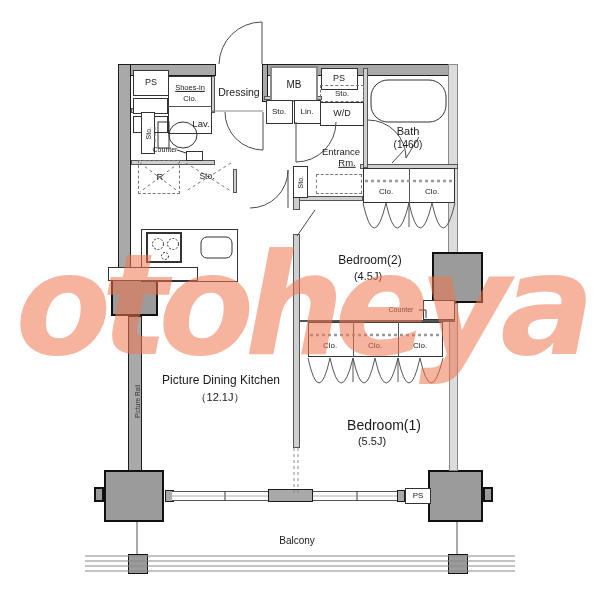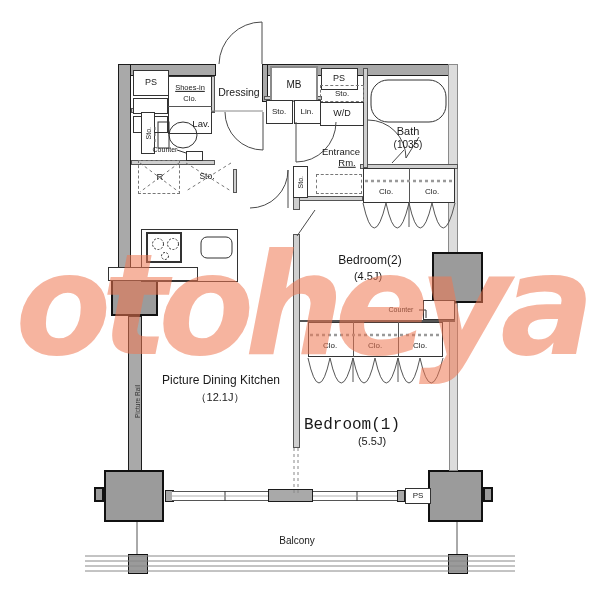--- a/index.html
+++ b/index.html
@@ -103,41 +103,41 @@
   <div class="box" style="left:108px;top:267px;width:90px;height:14px;"></div>
 
   <div class="lbl" style="left:341px;top:152px;font-size:9.5px;">Entrance</div>
   <div class="lbl" style="left:347px;top:163px;font-size:9.5px;text-decoration:underline;">Rm.</div>
   <div class="dashbox" style="left:316px;top:174px;width:46px;height:20px;"></div>
   <div class="box vbox" style="left:293px;top:166px;width:15px;height:32px;">
     <span class="vtext" style="font-size:7px;">Sto.</span>
   </div>
 
   <div class="lbl" style="left:408px;top:131px;font-size:11px;">Bath</div>
-  <div class="lbl" style="left:408px;top:144px;font-size:10px;">(1035)</div>
+  <div class="lbl" style="left:408px;top:144px;font-size:10px;">(1460)</div>
 
   <div class="box" style="left:363px;top:168px;width:92px;height:35px;"></div>
   <div class="hline" style="left:409px;top:168px;width:1px;height:35px;"></div>
   <div class="lbl" style="left:386px;top:192px;font-size:8px;">Clo.</div>
   <div class="lbl" style="left:432px;top:192px;font-size:8px;">Clo.</div>
 
   <div class="lbl" style="left:370px;top:261px;font-size:12px;">Bedroom(2)</div>
   <div class="lbl" style="left:368px;top:276px;font-size:11px;">(4.5J)</div>
 
   <div class="lbl" style="left:401px;top:310px;font-size:7px;">Counter</div>
   <div class="box" style="left:423px;top:300px;width:32px;height:20px;"></div>
 
   <div class="box" style="left:308px;top:322px;width:135px;height:35px;"></div>
   <div class="hline" style="left:353px;top:322px;width:1px;height:35px;"></div>
   <div class="hline" style="left:398px;top:322px;width:1px;height:35px;"></div>
   <div class="lbl" style="left:330px;top:346px;font-size:8px;">Clo.</div>
   <div class="lbl" style="left:375px;top:346px;font-size:8px;">Clo.</div>
   <div class="lbl" style="left:420px;top:346px;font-size:8px;">Clo.</div>
 
-  <div class="lbl" style="left:352px;top:426px;font-size:16px;font-family:Liberation Mono, monospace;">Bedroom(1)</div>
+  <div class="lbl" style="left:384px;top:426px;font-size:14px;">Bedroom(1)</div>
   <div class="lbl" style="left:372px;top:441px;font-size:11px;">(5.5J)</div>
 
   <div class="lbl" style="left:221px;top:381px;font-size:12px;">Picture Dining Kitchen</div>
   <div class="lbl" style="left:220px;top:397px;font-size:11px;">（12.1J）</div>
   <div class="vtext" style="position:absolute;left:134px;top:358px;height:60px;font-size:6.5px;color:#333;z-index:6;">Picture Rail</div>
 
   <div class="box" style="left:405px;top:488px;width:26px;height:16px;z-index:4;"></div>
   <div class="lbl" style="left:418px;top:496px;font-size:8px;z-index:6;">PS</div>
   <div class="lbl" style="left:297px;top:540px;font-size:10px;">Balcony</div>
   <div class="col" style="left:128px;top:554px;width:20px;height:20px;border-width:1px;"></div>

